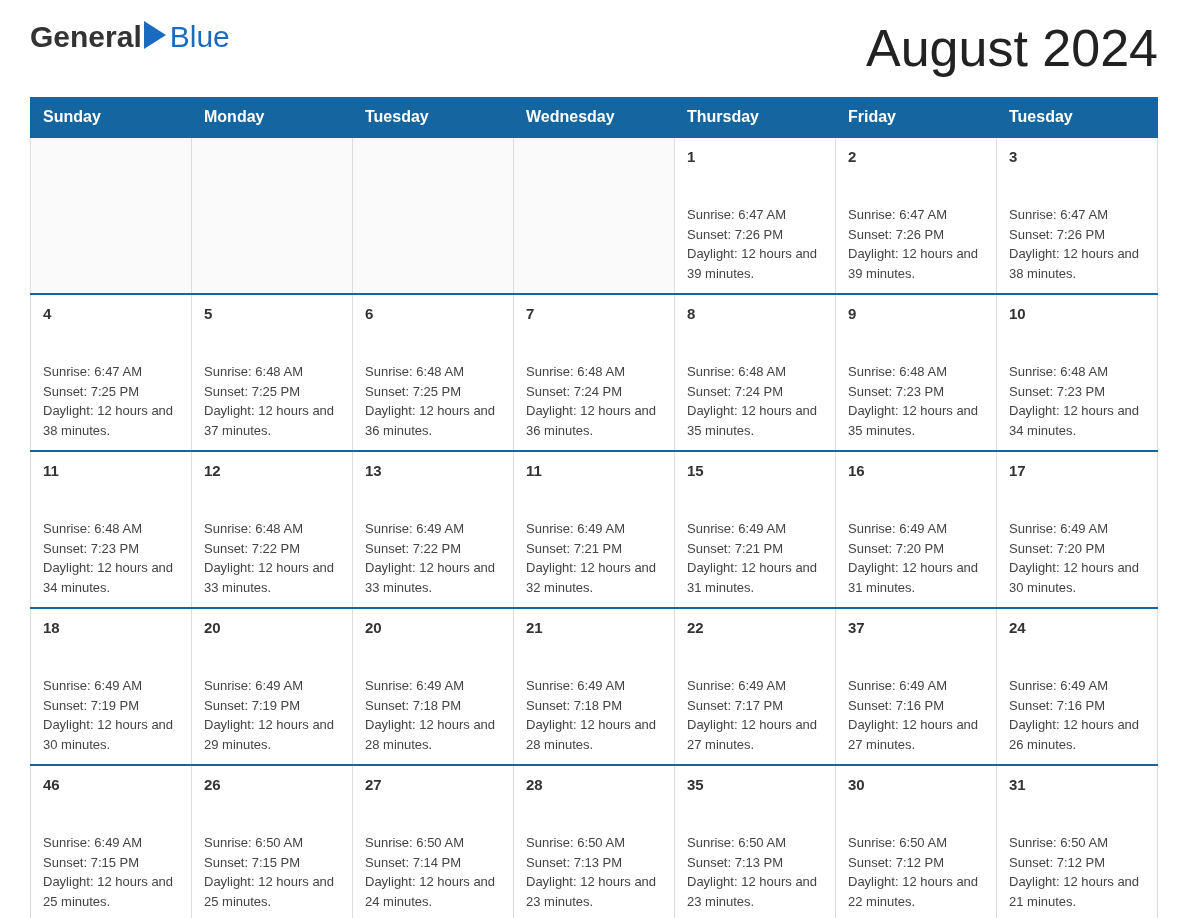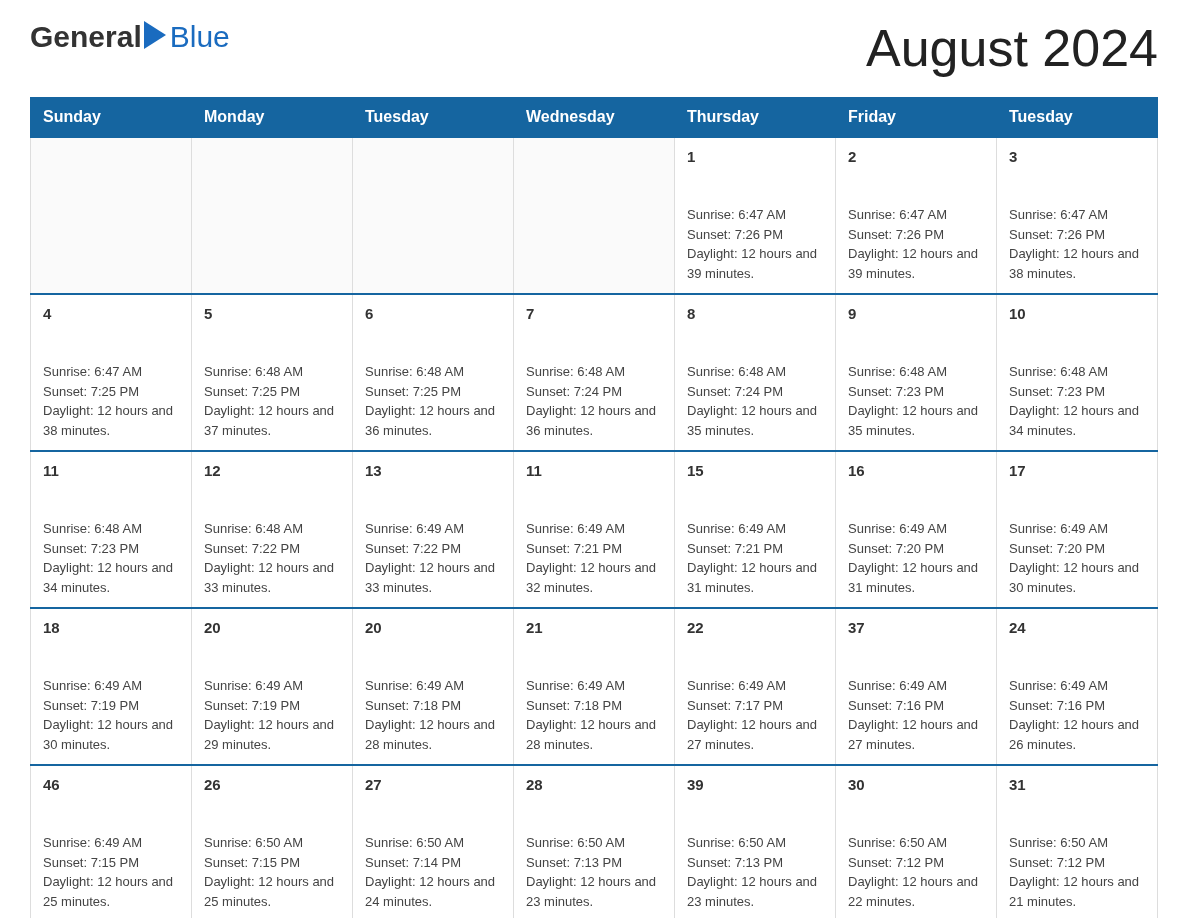--- a/index.html
+++ b/index.html
@@ -303,21 +303,21 @@
           Sunrise: 6:50 AM<br>Sunset: 7:14 PM<br>Daylight: 12 hours and 24 minutes.
         </div>
         </td>
         <td>
           <span class="day-num">28</span>
         <div class="day-info">
           Sunrise: 6:50 AM<br>Sunset: 7:13 PM<br>Daylight: 12 hours and 23 minutes.
         </div>
         </td>
         <td>
-          <span class="day-num">39</span>
+          <span class="day-num">35</span>
         <div class="day-info">
           Sunrise: 6:50 AM<br>Sunset: 7:13 PM<br>Daylight: 12 hours and 23 minutes.
         </div>
         </td>
         <td>
           <span class="day-num">30</span>
         <div class="day-info">
           Sunrise: 6:50 AM<br>Sunset: 7:12 PM<br>Daylight: 12 hours and 22 minutes.
         </div>
         </td>

